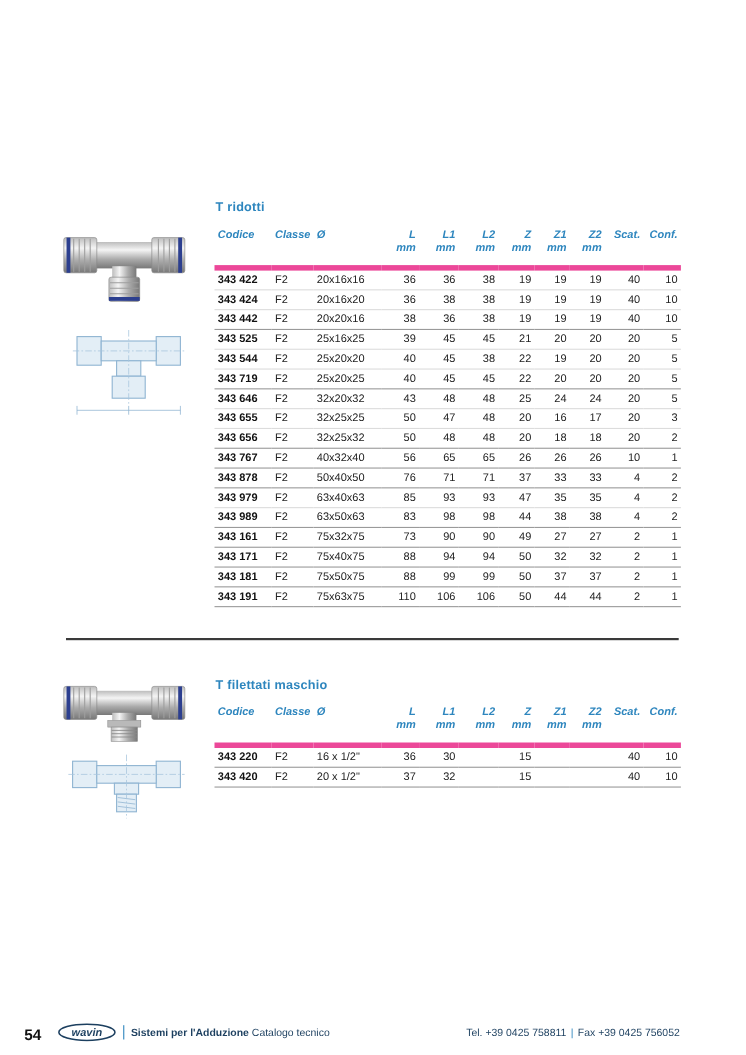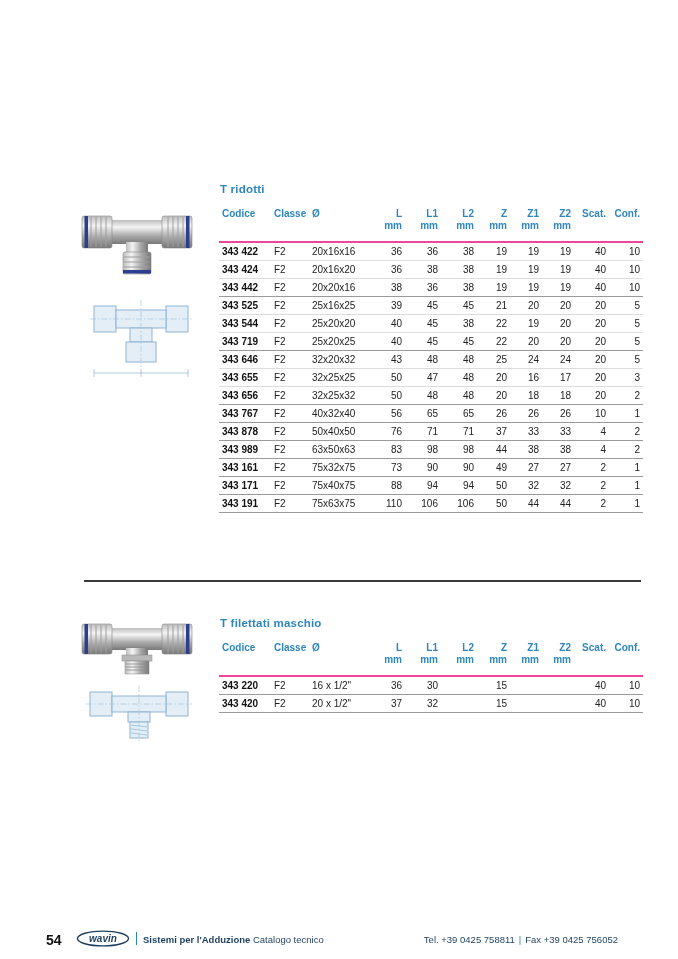--- a/index.html
+++ b/index.html
@@ -1,20 +1,20 @@
 <!DOCTYPE html>
 <html><head>
 <meta charset="utf-8">
 <style>
   html,body{margin:0;padding:0;}
   body{
     width:678px;height:959px;background:#ffffff;
     font-family:"Liberation Sans",sans-serif;color:#222;position:relative;overflow:hidden;
   }
-  .page{position:absolute;inset:0;margin-left:24px;}
+  .page{position:absolute;inset:0;}
 
   .sec-title{
     position:absolute;margin:0;font-size:11.5px;font-weight:bold;color:#2e86be;letter-spacing:.2px;
   }
   #title-1{left:196px;top:183px;}
   #title-2{left:196px;top:617px;}
 
   table.spec{
     position:absolute;border-collapse:collapse;table-layout:fixed;width:424px;font-size:10px;
   }
@@ -27,21 +27,21 @@
   table.spec col.c-l{width:34px;}
   table.spec col.c-l1{width:36px;}
   table.spec col.c-l2{width:36px;}
   table.spec col.c-z{width:33px;}
   table.spec col.c-z1{width:32px;}
   table.spec col.c-z2{width:32px;}
   table.spec col.c-scat{width:35px;}
   table.spec col.c-conf{width:34px;}
   table.spec th{
     color:#2e86be;font-weight:bold;text-align:left;vertical-align:top;
-    padding:2px 3px 5px 3px;line-height:12px;border-bottom:2px solid #ec4899;height:28px;
+    padding:2px 3px 5px 3px;line-height:12px;border-bottom:5px solid #ec4899;height:28px;font-style:italic;
   }
   table.spec th .unit{font-weight:bold;}
   table.spec th.num{text-align:right;}
   table.spec td{
     padding:0 3px;height:17px;border-bottom:1px solid #dcdcdc;color:#222;vertical-align:middle;
   }
   table.spec td.num{text-align:right;}
   table.spec td.code{font-weight:bold;color:#111;}
   table.spec tr.group-end td{border-bottom:1px solid #9a9a9a;}
 
@@ -338,20 +338,33 @@
           <td>50x40x50</td>
           <td class="num">76</td>
           <td class="num">71</td>
           <td class="num">71</td>
           <td class="num">37</td>
           <td class="num">33</td>
           <td class="num">33</td>
           <td class="num">4</td>
           <td class="num">2</td>
         </tr>
+        <tr>
+          <td class="code">343 979</td>
+          <td>F2</td>
+          <td>63x40x63</td>
+          <td class="num">85</td>
+          <td class="num">93</td>
+          <td class="num">93</td>
+          <td class="num">47</td>
+          <td class="num">35</td>
+          <td class="num">35</td>
+          <td class="num">4</td>
+          <td class="num">2</td>
+        </tr>
         <tr class="group-end">
           <td class="code">343 989</td>
           <td>F2</td>
           <td>63x50x63</td>
           <td class="num">83</td>
           <td class="num">98</td>
           <td class="num">98</td>
           <td class="num">44</td>
           <td class="num">38</td>
           <td class="num">38</td>
@@ -374,20 +387,33 @@
         <tr class="group-end">
           <td class="code">343 171</td>
           <td>F2</td>
           <td>75x40x75</td>
           <td class="num">88</td>
           <td class="num">94</td>
           <td class="num">94</td>
           <td class="num">50</td>
           <td class="num">32</td>
           <td class="num">32</td>
+          <td class="num">2</td>
+          <td class="num">1</td>
+        </tr>
+        <tr class="group-end">
+          <td class="code">343 181</td>
+          <td>F2</td>
+          <td>75x50x75</td>
+          <td class="num">88</td>
+          <td class="num">99</td>
+          <td class="num">99</td>
+          <td class="num">50</td>
+          <td class="num">37</td>
+          <td class="num">37</td>
           <td class="num">2</td>
           <td class="num">1</td>
         </tr>
         <tr class="group-end">
           <td class="code">343 191</td>
           <td>F2</td>
           <td>75x63x75</td>
           <td class="num">110</td>
           <td class="num">106</td>
           <td class="num">106</td>

